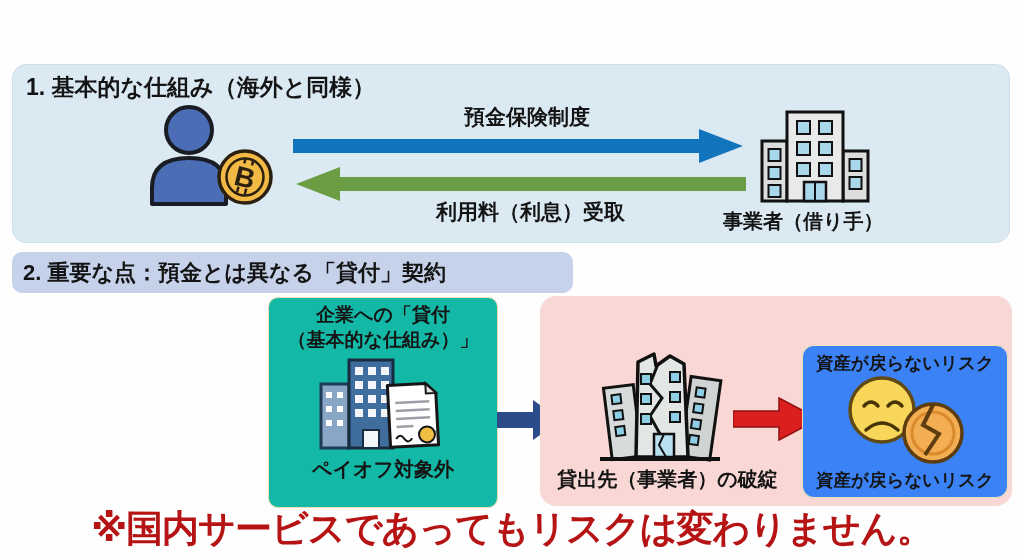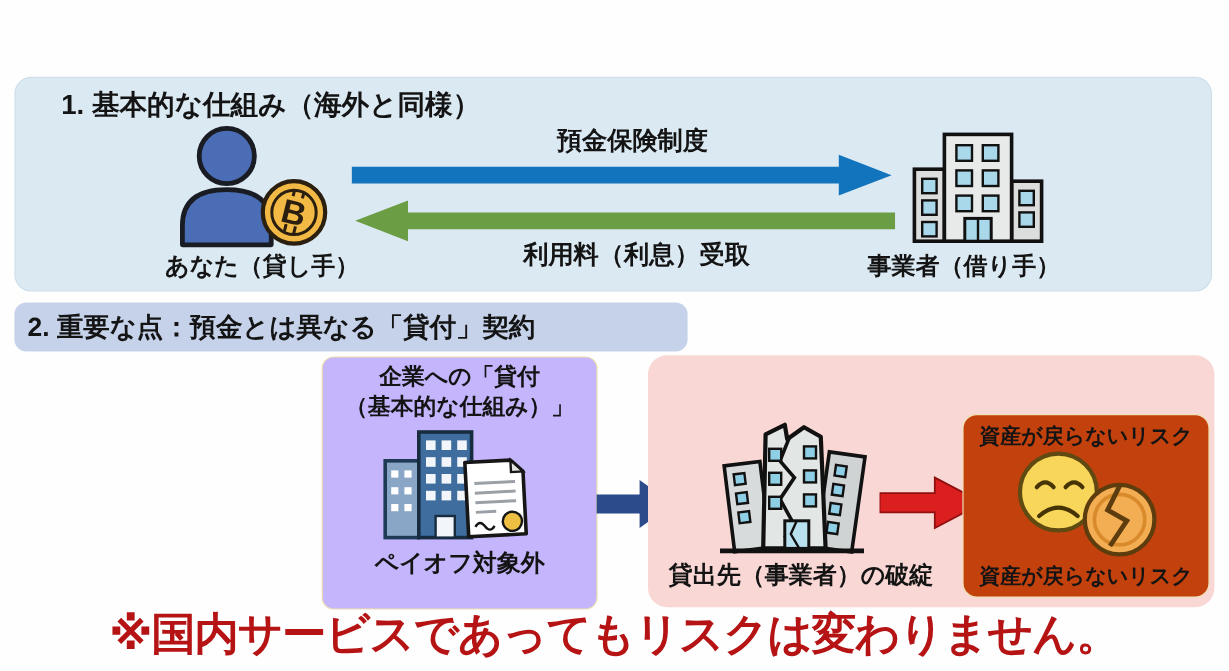--- a/index.html
+++ b/index.html
@@ -6,52 +6,52 @@
   .stage{
     position:relative;width:1024px;height:559px;overflow:hidden;
     background:#fefefe;font-family:"Liberation Sans","DejaVu Sans",sans-serif;
     color:#141414;
   }
   .abs{position:absolute;}
 
   
   .sec1{left:12px;top:64px;width:996px;height:177px;background:#dbe9f3;
         border:1px solid #cddfeb;border-radius:14px;}
-  .sec1-title{left:13px;top:7px;font-size:23px;font-weight:700;margin-left:25px;}
+  .sec1-title{left:13px;top:7px;font-size:23px;font-weight:700;}
   .person-svg{left:126px;top:33px;width:145px;height:110px;}
   .lender-label{left:118px;top:143px;width:175px;font-size:20px;font-weight:700;text-align:center;}
   .arrow-blue{left:280px;top:62px;width:452px;height:38px;}
   .arrow-green{left:281px;top:100px;width:452px;height:38px;}
   .lbl-lend{left:380px;top:38px;width:268px;font-size:21px;font-weight:700;text-align:center;}
   .lbl-interest{left:380px;top:133px;width:275px;font-size:21px;font-weight:700;text-align:center;}
   .bldg-svg{left:746px;top:44px;width:112px;height:95px;}
   .borrower-label{left:710px;top:143px;width:180px;font-size:20px;font-weight:700;text-align:left;}
 
   
   .sec2-header{left:12px;top:252px;width:561px;height:41px;background:#c5d2ea;border-radius:10px;}
   .sec2-title{left:11px;top:0;line-height:41px;font-size:22px;font-weight:700;}
   .deposit-box{left:20px;top:297px;width:241px;height:209px;background:#e5e3e1;
                border:1px solid #d2d0cd;border-radius:10px;}
-  .loan-box{left:268px;top:297px;width:228px;height:209px;background:#c4b5fd;
+  .loan-box{left:268px;top:297px;width:228px;height:209px;background:#14b8a6;
             border:1px solid #eddfae;border-radius:10px;}
   .box-title{left:0;top:6px;width:100%;font-size:20px;font-weight:700;text-align:center;}
   .box-title2{left:0;top:4px;width:100%;font-size:19px;font-weight:700;text-align:center;line-height:25px;}
   .bank-svg{left:62px;top:36px;width:116px;height:108px;}
   .deposit-caption{left:0;top:146px;width:100%;font-size:19px;font-weight:700;text-align:center;line-height:26px;}
   .corp-svg{left:46px;top:56px;width:135px;height:100px;}
   .loan-caption{left:0;top:158px;width:100%;font-size:20px;font-weight:700;text-align:center;}
   .navy-arrow{left:497px;top:397px;width:66px;height:46px;}
 
   
   .sec3{left:540px;top:296px;width:472px;height:210px;background:#f8d7d4;border-radius:16px;}
   .sec3-title{left:14px;top:9px;font-size:22px;font-weight:700;}
   .broken-svg{left:56px;top:46px;width:128px;height:122px;}
   .bankruptcy-label{left:0px;top:170px;width:255px;font-size:20px;font-weight:700;text-align:center;}
   .red-arrow{left:193px;top:100px;width:88px;height:46px;}
-  .risk-box{left:262px;top:49px;width:204px;height:151px;background:#c2410c;
+  .risk-box{left:262px;top:49px;width:204px;height:151px;background:#3b82f6;
             border:1px solid #eee2b4;border-radius:12px;}
   .risk-label-top{left:0;top:5px;width:100%;font-size:17.5px;font-weight:700;text-align:center;}
   .risk-label-bottom{left:0;bottom:5px;width:100%;font-size:17.5px;font-weight:700;text-align:center;}
   .face-svg{left:37px;top:27px;width:130px;height:95px;}
 
   
   .footer-note{left:0;top:504px;width:1024px;text-align:center;font-size:37px;
                font-weight:700;color:#b51314;letter-spacing:-1px;}
 </style>
 </head>
@@ -68,21 +68,20 @@
       <circle cx="106" cy="79" r="26" fill="#f2b945" stroke="#2b2010" stroke-width="3.5"></circle>
       <circle cx="106" cy="79" r="18.5" fill="none" stroke="#2b2010" stroke-width="2.5"></circle>
       <g transform="rotate(14 106 79)">
         <text x="106" y="89" text-anchor="middle" font-size="28" font-weight="bold" fill="#2b2010" font-family="Liberation Sans,sans-serif">B</text>
         <line x1="102" y1="60" x2="102" y2="66" stroke="#2b2010" stroke-width="2.5"></line>
         <line x1="110" y1="60" x2="110" y2="66" stroke="#2b2010" stroke-width="2.5"></line>
         <line x1="102" y1="90" x2="102" y2="96" stroke="#2b2010" stroke-width="2.5"></line>
         <line x1="110" y1="90" x2="110" y2="96" stroke="#2b2010" stroke-width="2.5"></line>
       </g>
     </svg>
-    <div class="abs lender-label">あなた（貸し手）</div>
 
     <div class="abs lbl-lend">預金保険制度</div>
     <svg class="abs arrow-blue" viewBox="0 0 452 38">
       <polygon points="0,12 406,12 406,2 450,19 406,36 406,26 0,26" fill="#1274bc"></polygon>
     </svg>
 
     <svg class="abs arrow-green" viewBox="0 0 452 38">
       <polygon points="452,12 46,12 46,2 2,19 46,36 46,26 452,26" fill="#6b9d45"></polygon>
     </svg>
     <div class="abs lbl-interest">利用料（利息）受取</div>

